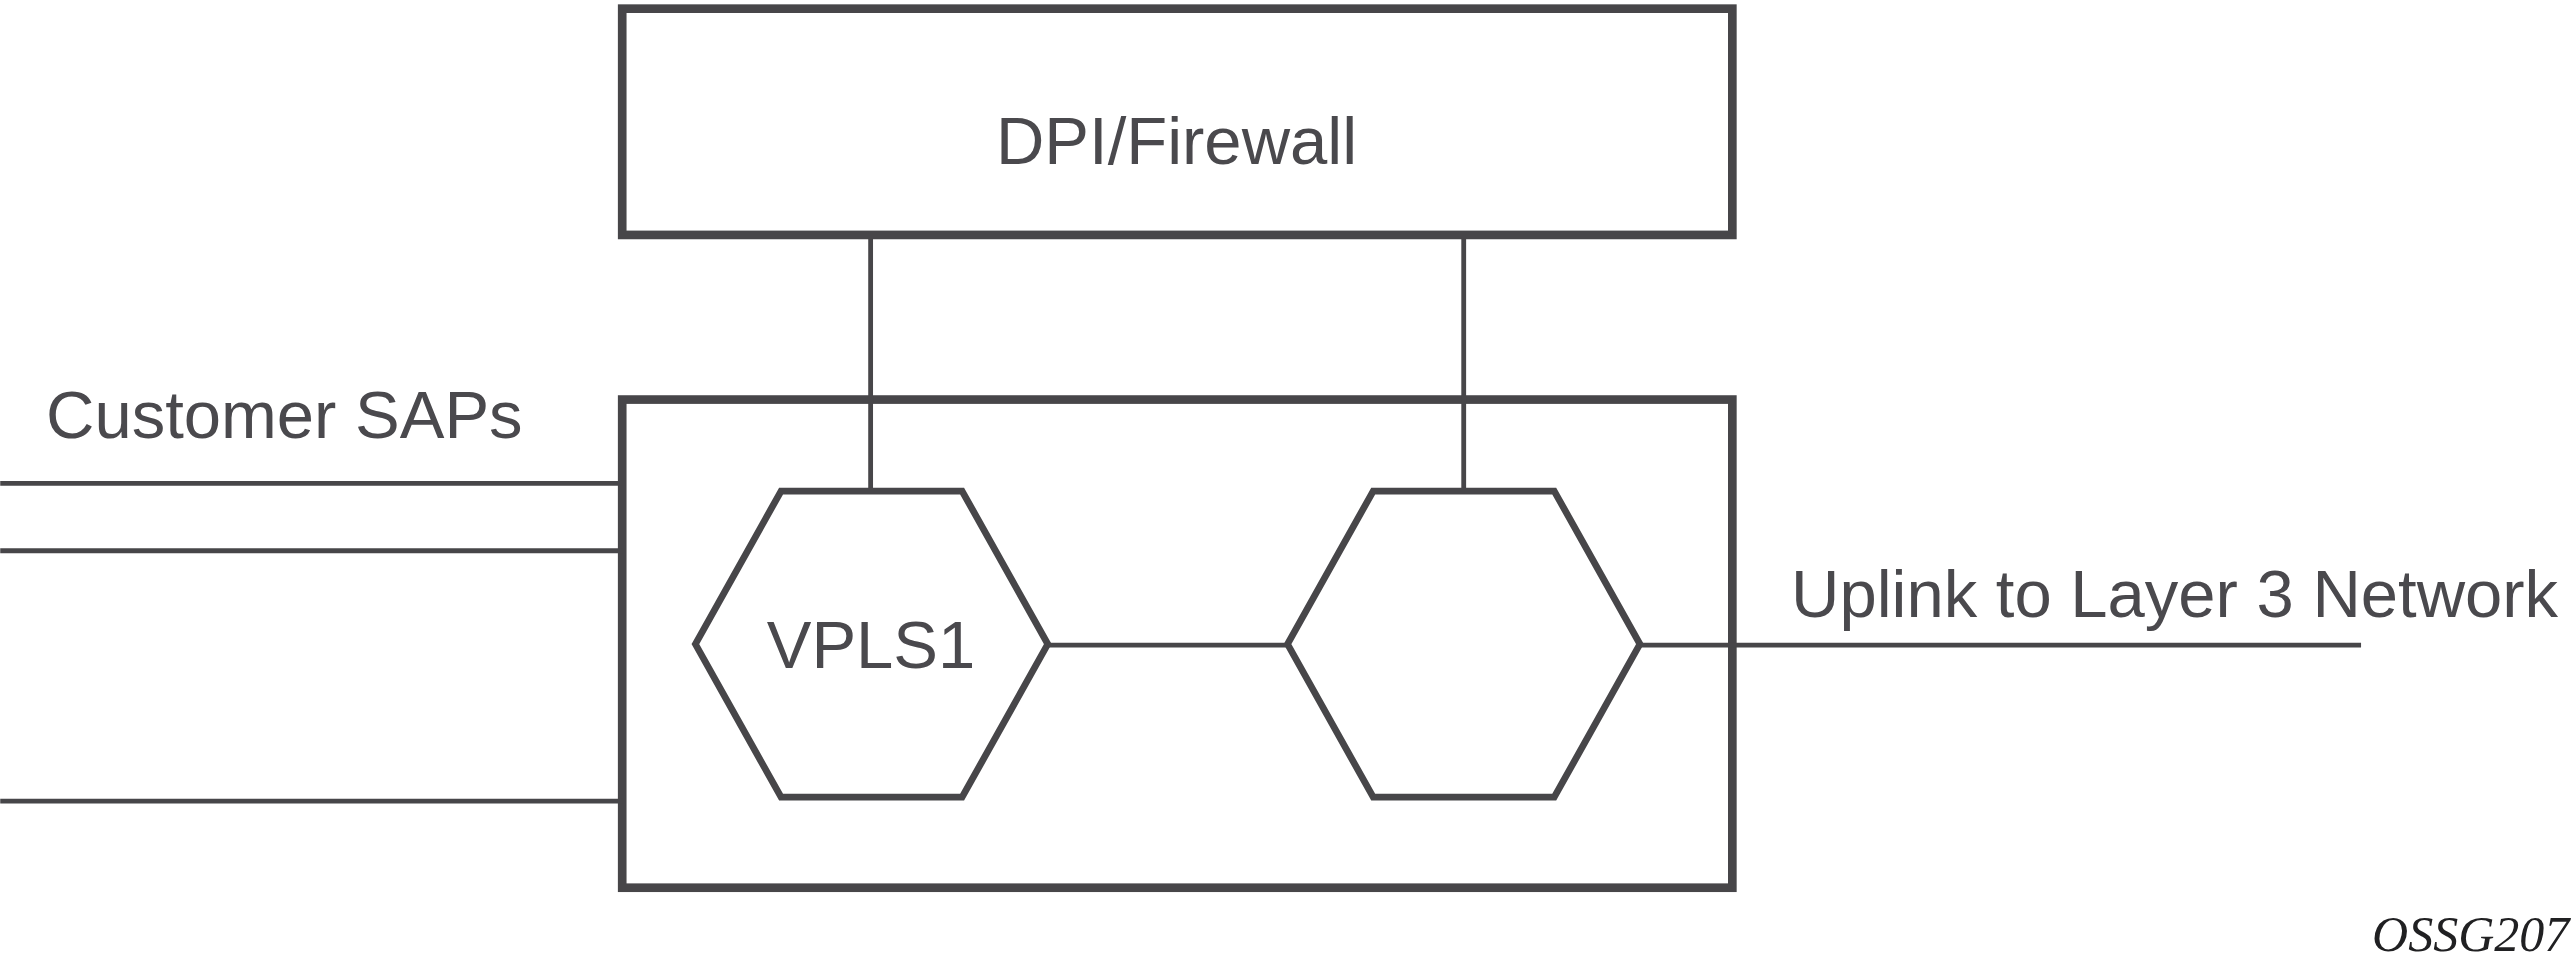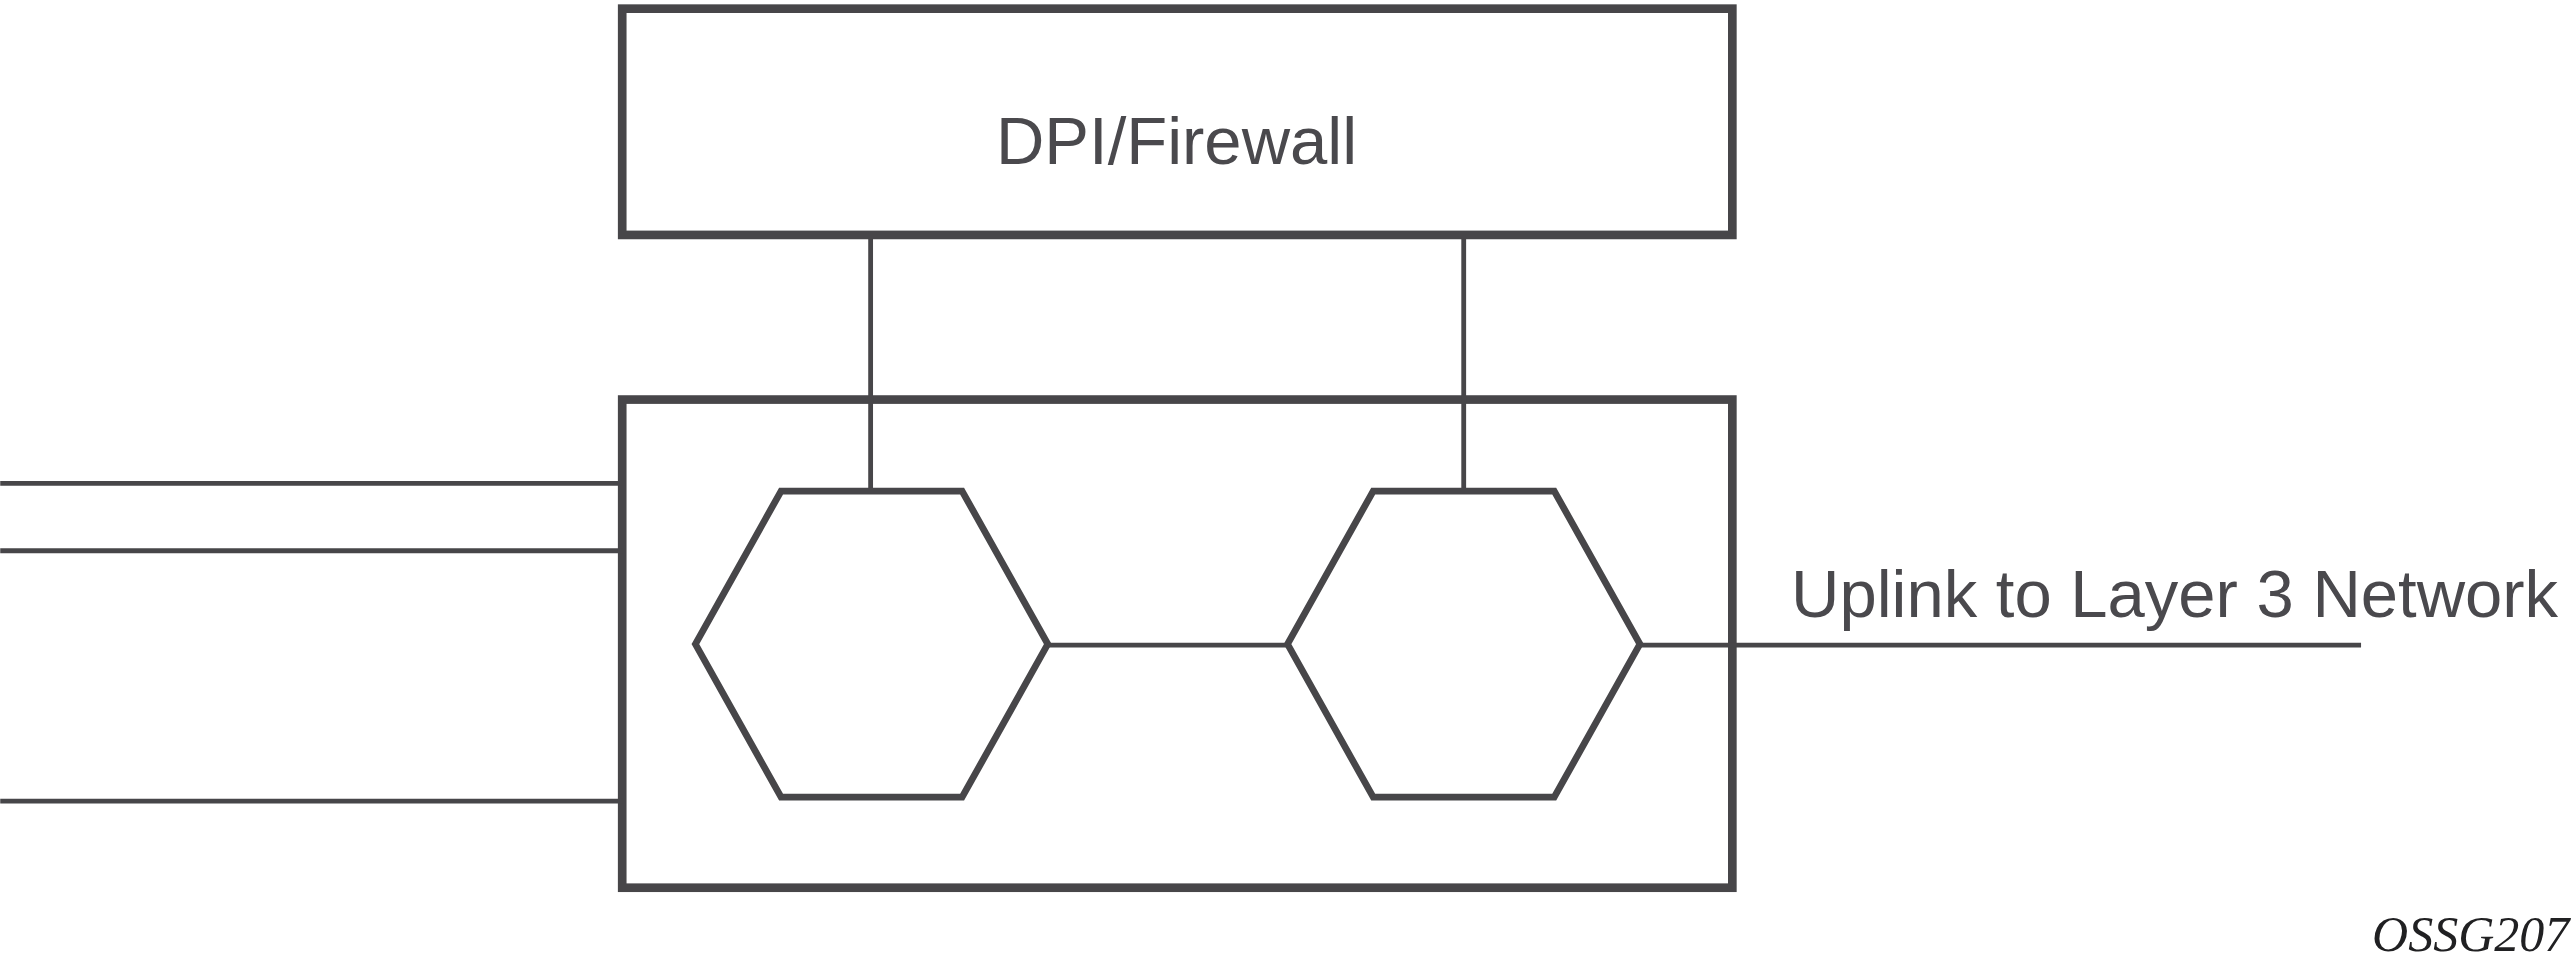--- a/index.html
+++ b/index.html
@@ -80,21 +80,23 @@
     <line class="stroked" x1="0" y1="572" x2="646" y2="572" stroke-width="5"></line>
     <line class="stroked" x1="0" y1="832" x2="646" y2="832" stroke-width="5"></line>
 
     <line class="stroked" x1="1088" y1="670" x2="1337" y2="670" stroke-width="5"></line>
 
     <line class="stroked" x1="1703" y1="670" x2="2452" y2="670" stroke-width="5"></line>
   </svg>
 
   <div class="label centered dpi-label-wrap">DPI/Firewall</div>
 
+  <div class="label centered vpls1-label-wrap">VPLS1</div>
 
 
+  <div class="label customer-saps-label">Customer SAPs</div>
 
   <div class="label uplink-label">Uplink to Layer 3 Network</div>
 
   <div class="figure-id-label">OSSG207</div>
 
 </div>
 
 
 </body></html>

